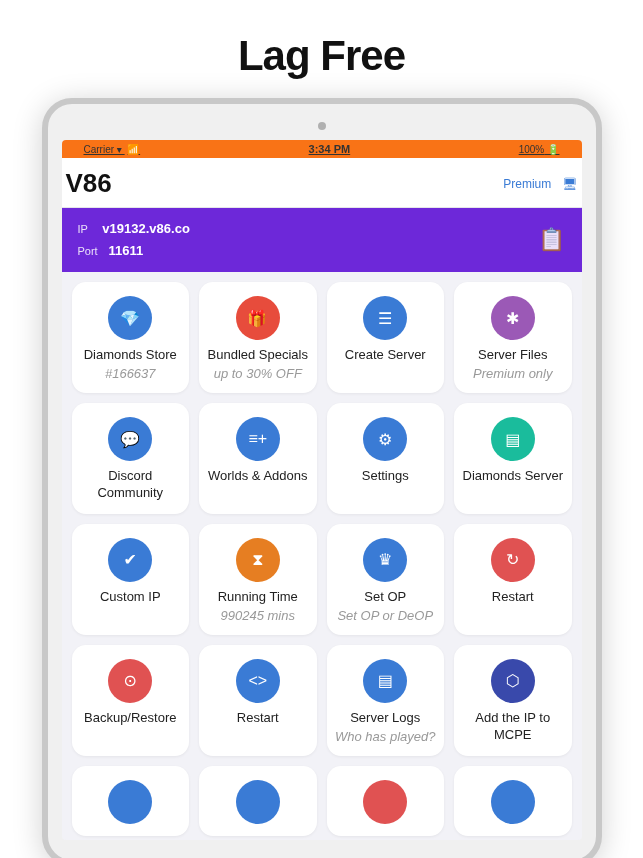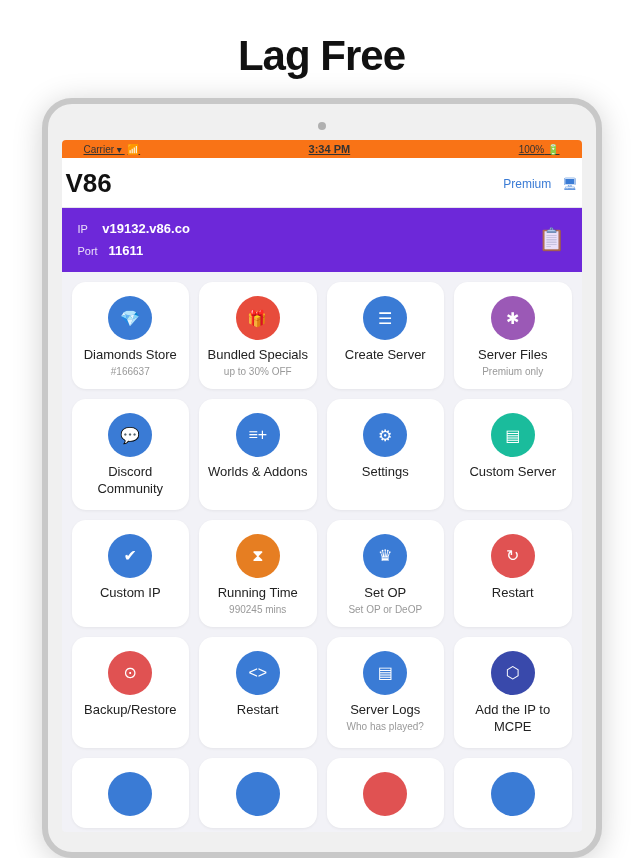--- a/index.html
+++ b/index.html
@@ -149,24 +149,25 @@
     }
 
     .item-label {
       font-size: 13px;
       font-weight: 500;
       color: #222;
       text-align: center;
       line-height: 1.3;
     }
     .item-sublabel {
-      font-size: 10px;
+      font-size: 13px;
       color: #999;
       text-align: center;
       margin-top: 2px;
+      font-style: italic;
     }
 
     
     .bg-blue   { background: #3a7bd5; }
     .bg-red    { background: #e74c3c; }
     .bg-orange { background: #e67e22; }
     .bg-purple { background: #9b59b6; }
     .bg-teal   { background: #1abc9c; }
     .bg-indigo { background: #3949ab; }
     .bg-coral  { background: #e05252; }
@@ -245,21 +246,21 @@
         <div class="grid-item">
           <div class="icon-circle bg-blue" style="font-size: 16px;">≡+</div>
           <div class="item-label">Worlds &amp; Addons</div>
         </div>
         <div class="grid-item">
           <div class="icon-circle bg-blue" style="font-size: 16px;">⚙</div>
           <div class="item-label">Settings</div>
         </div>
         <div class="grid-item">
           <div class="icon-circle bg-teal" style="font-size: 16px;">▤</div>
-          <div class="item-label">Custom Server</div>
+          <div class="item-label">Diamonds Server</div>
         </div>
         <div class="grid-item">
           <div class="icon-circle bg-blue" style="font-size: 16px;">✔</div>
           <div class="item-label">Custom IP</div>
         </div>
         <div class="grid-item">
           <div class="icon-circle bg-orange" style="font-size: 16px;">⧗</div>
           <div class="item-label">Running Time</div>
           <div class="item-sublabel">990245 mins</div>
         </div>

